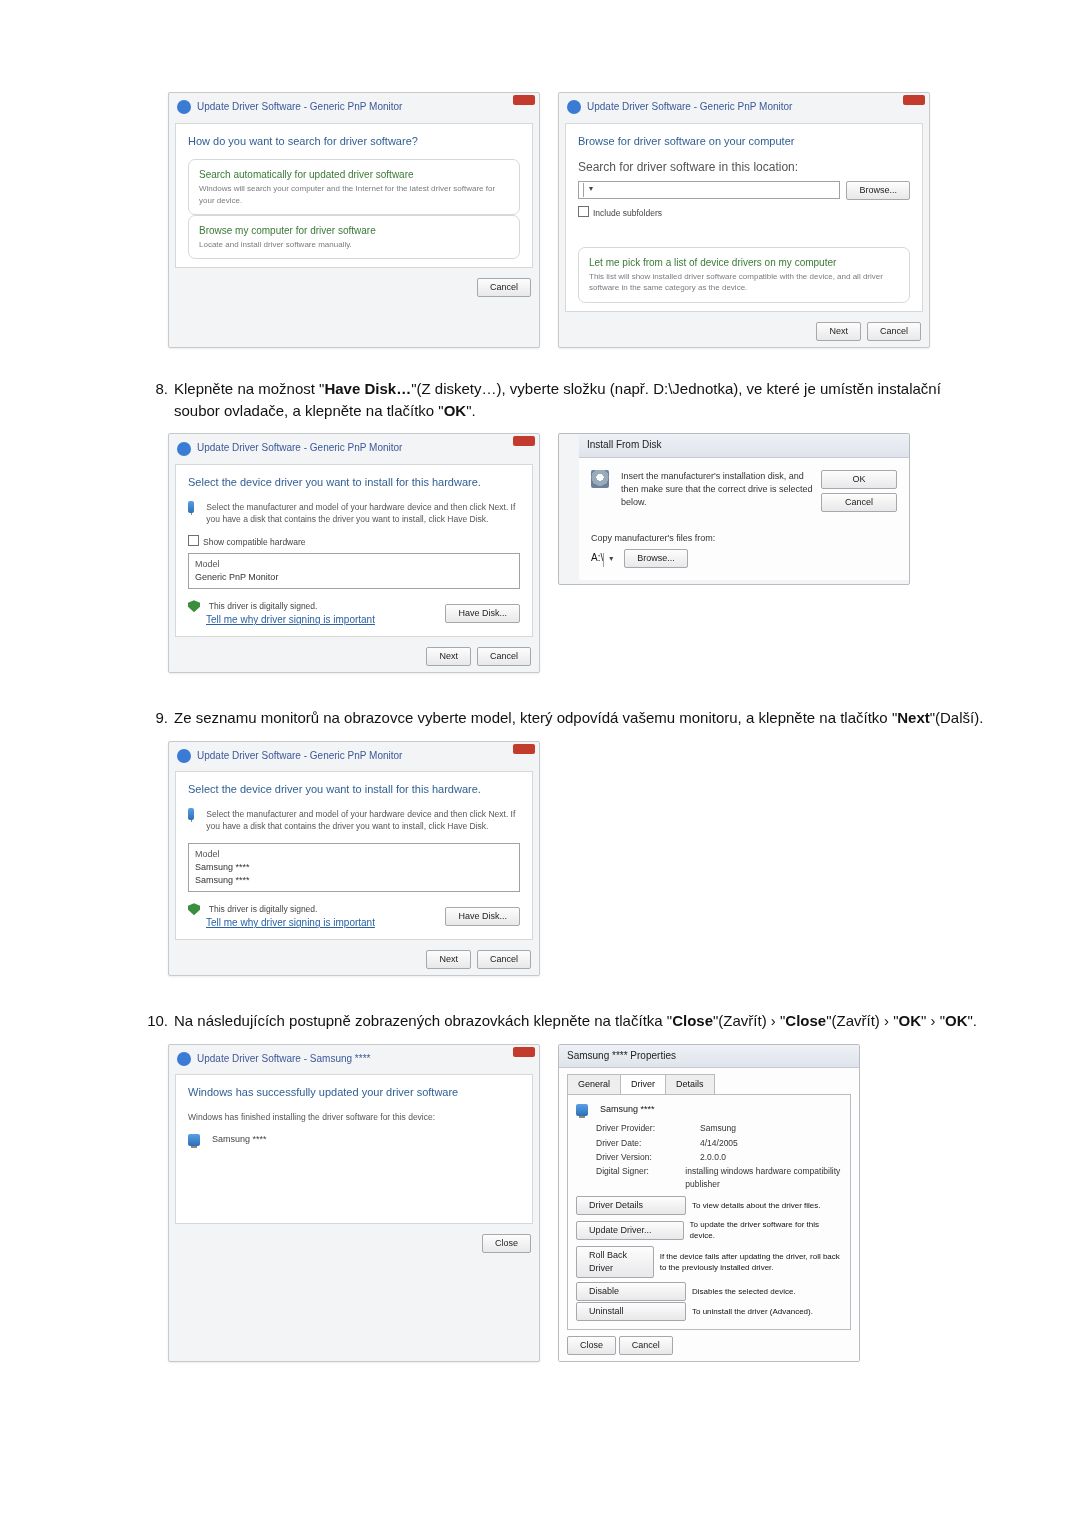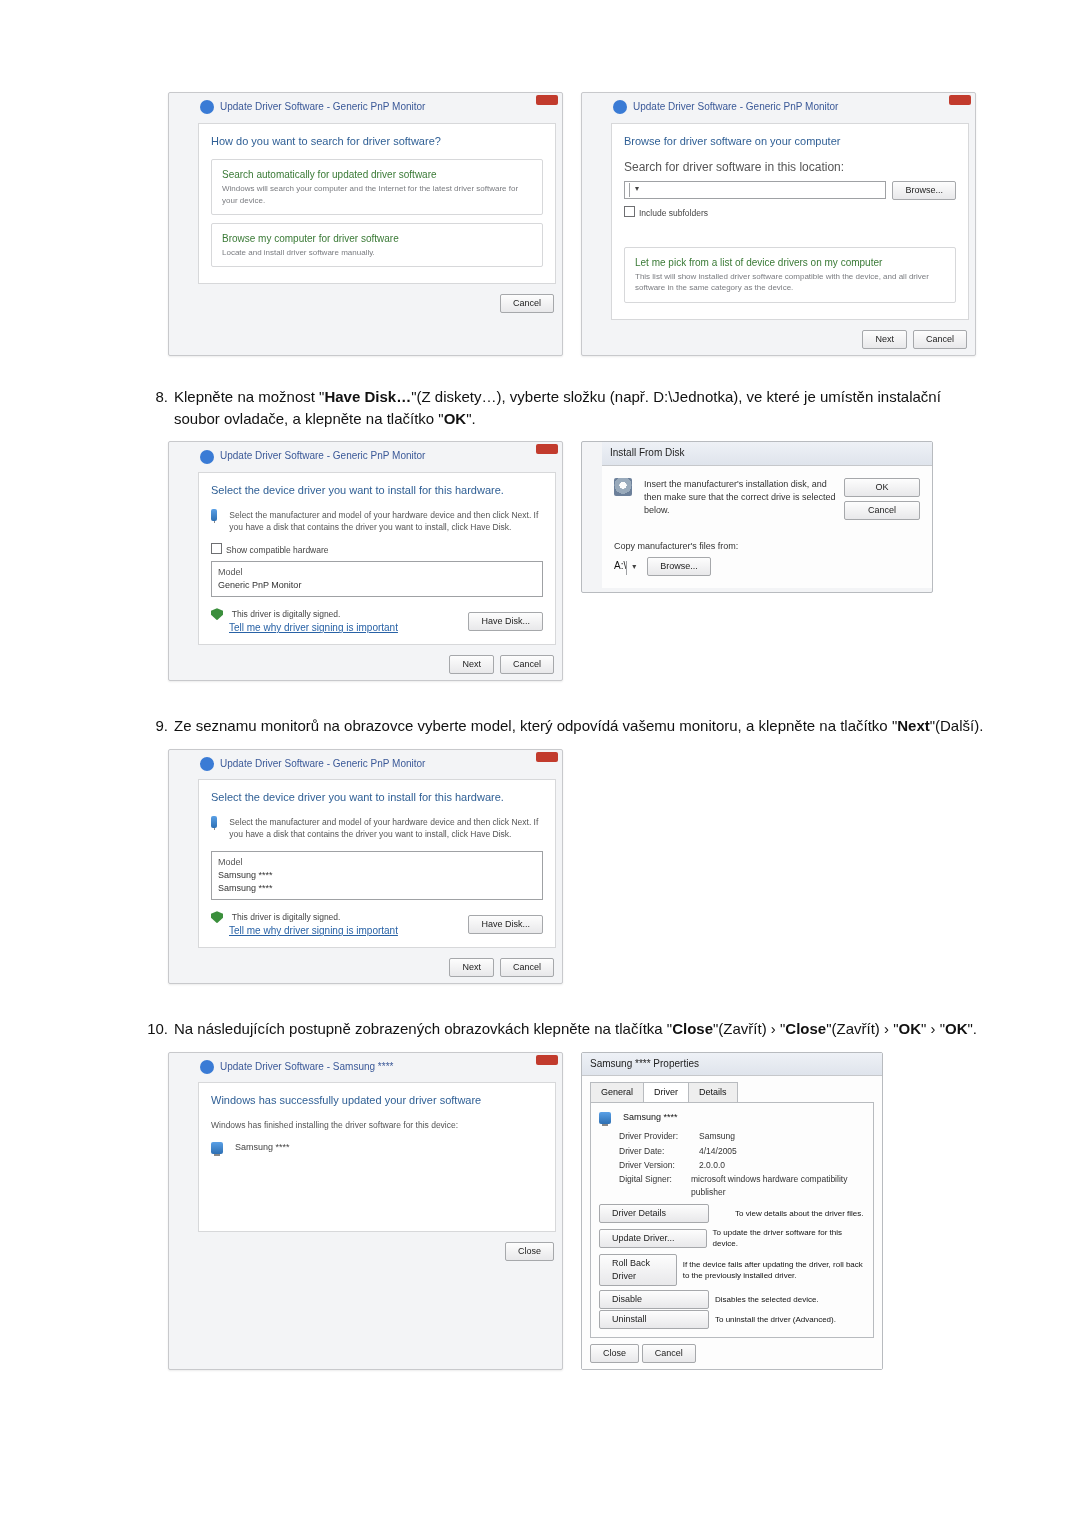--- a/index.html
+++ b/index.html
@@ -48,21 +48,20 @@
   }
   .shots.single { gap: 0; }
   .dlg {
     background: #f3f4f6;
     border: 1px solid #c8c9cc;
     border-radius: 2px;
     font-size: 10px;
     color: #444;
     position: relative;
     box-shadow: 0 1px 2px rgba(0,0,0,0.08);
-    padding-left: 23px;
   }
   .dlg .dlg-close {
     position: absolute;
     top: 2px;
     right: 4px;
     width: 22px;
     height: 10px;
     background: #c23b2d;
     border-radius: 2px;
   }
@@ -84,23 +83,23 @@
     margin: 2px 6px 6px 6px;
     padding: 10px 12px 8px 12px;
   }
   .dlg .h {
     color: #2f5f95;
     font-size: 11px;
     margin-bottom: 10px;
   }
   .dlg .opt {
     border: 1px solid #d7d8da;
-    border-radius: 2px;
+    border-radius: 7px;
     padding: 8px 10px;
-    margin-bottom: 8px;
+    margin-bottom: 0;
     background: #fff;
   }
   .dlg .opt .green {
     color: #3a7a36;
     font-size: 10px;
   }
   .dlg .opt .sub {
     color: #7a7c80;
     font-size: 8px;
   }
@@ -213,21 +212,21 @@
   .tab {
     padding: 3px 10px;
     border: 1px solid #b8bbbf;
     border-bottom: none;
     background: #eee;
     margin-right: -1px;
   }
   .tab.active {
     background: #fff;
   }
-  .kv { display: flex; gap: 0; font-size: 8.5px; color: #333; margin: 2px 0; }
+  .kv { display: flex; gap: 24px; font-size: 8.5px; color: #333; margin: 2px 0; }
   .kv .k { width: 80px; }
   .btncol { width: 84px; }
 </style>
 </head>
 <body>
 
 <div class="page">
 
   <div class="shots" style="margin-left:30px; margin-bottom:30px;">
 
@@ -444,26 +443,26 @@
                 <div class="kv">
                     <span class="k">Driver Date:</span>
                     <span>4/14/2005</span>
                   </div>
                 <div class="kv">
                     <span class="k">Driver Version:</span>
                     <span>2.0.0.0</span>
                   </div>
                 <div class="kv">
                     <span class="k">Digital Signer:</span>
-                    <span>microsoft windows hardware compatibility publisher</span>
+                    <span>installing windows hardware compatibility publisher</span>
                   </div>
               </div>
               <div class="row" style="margin-bottom:4px;">
                   <span class="btn btncol">Driver Details</span>
-                  <span style="font-size:8px;margin-left:20px;">To view details about the driver files.</span>
+                  <span style="font-size:8px;">To view details about the driver files.</span>
                 </div>
               <div class="row" style="margin-bottom:4px;">
                   <span class="btn btncol">Update Driver...</span>
                   <span style="font-size:8px;">To update the driver software for this device.</span>
                 </div>
               <div class="row" style="margin-bottom:4px;">
                   <span class="btn btncol">Roll Back Driver</span>
                   <span style="font-size:8px;">If the device fails after updating the driver, roll back to the previously installed driver.</span>
                 </div>
               <div class="row" style="margin-bottom:1px;">

